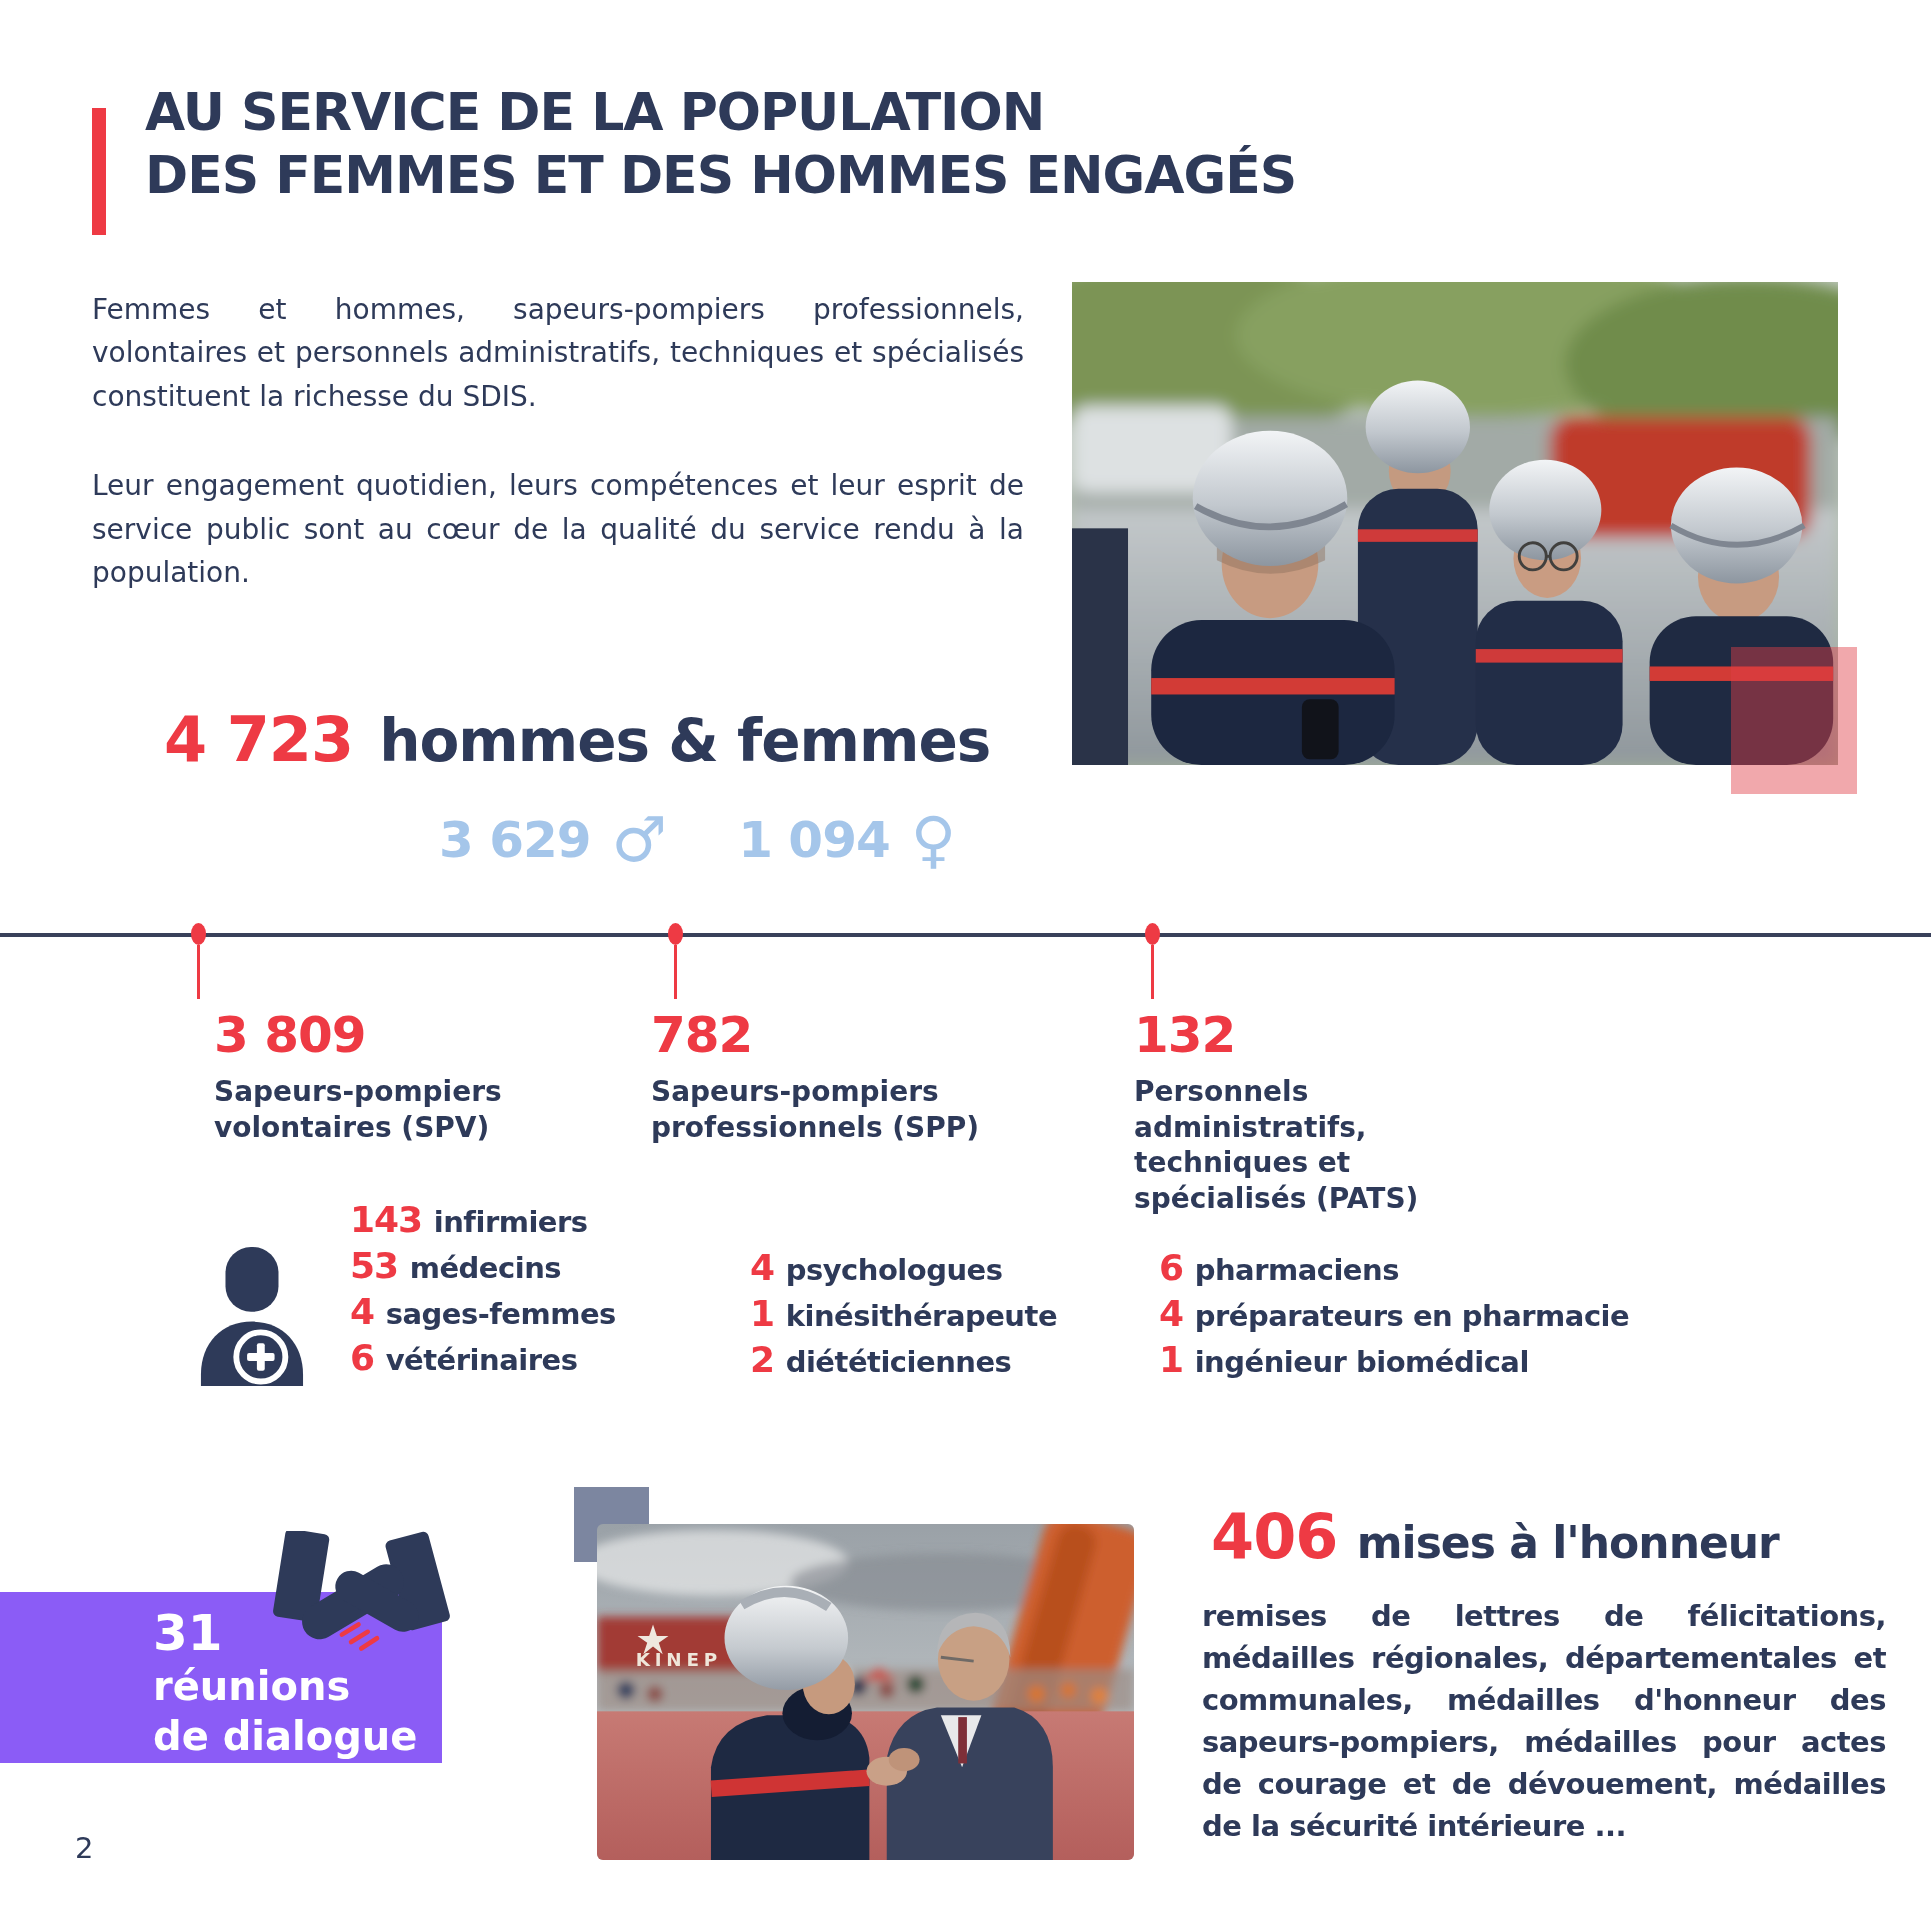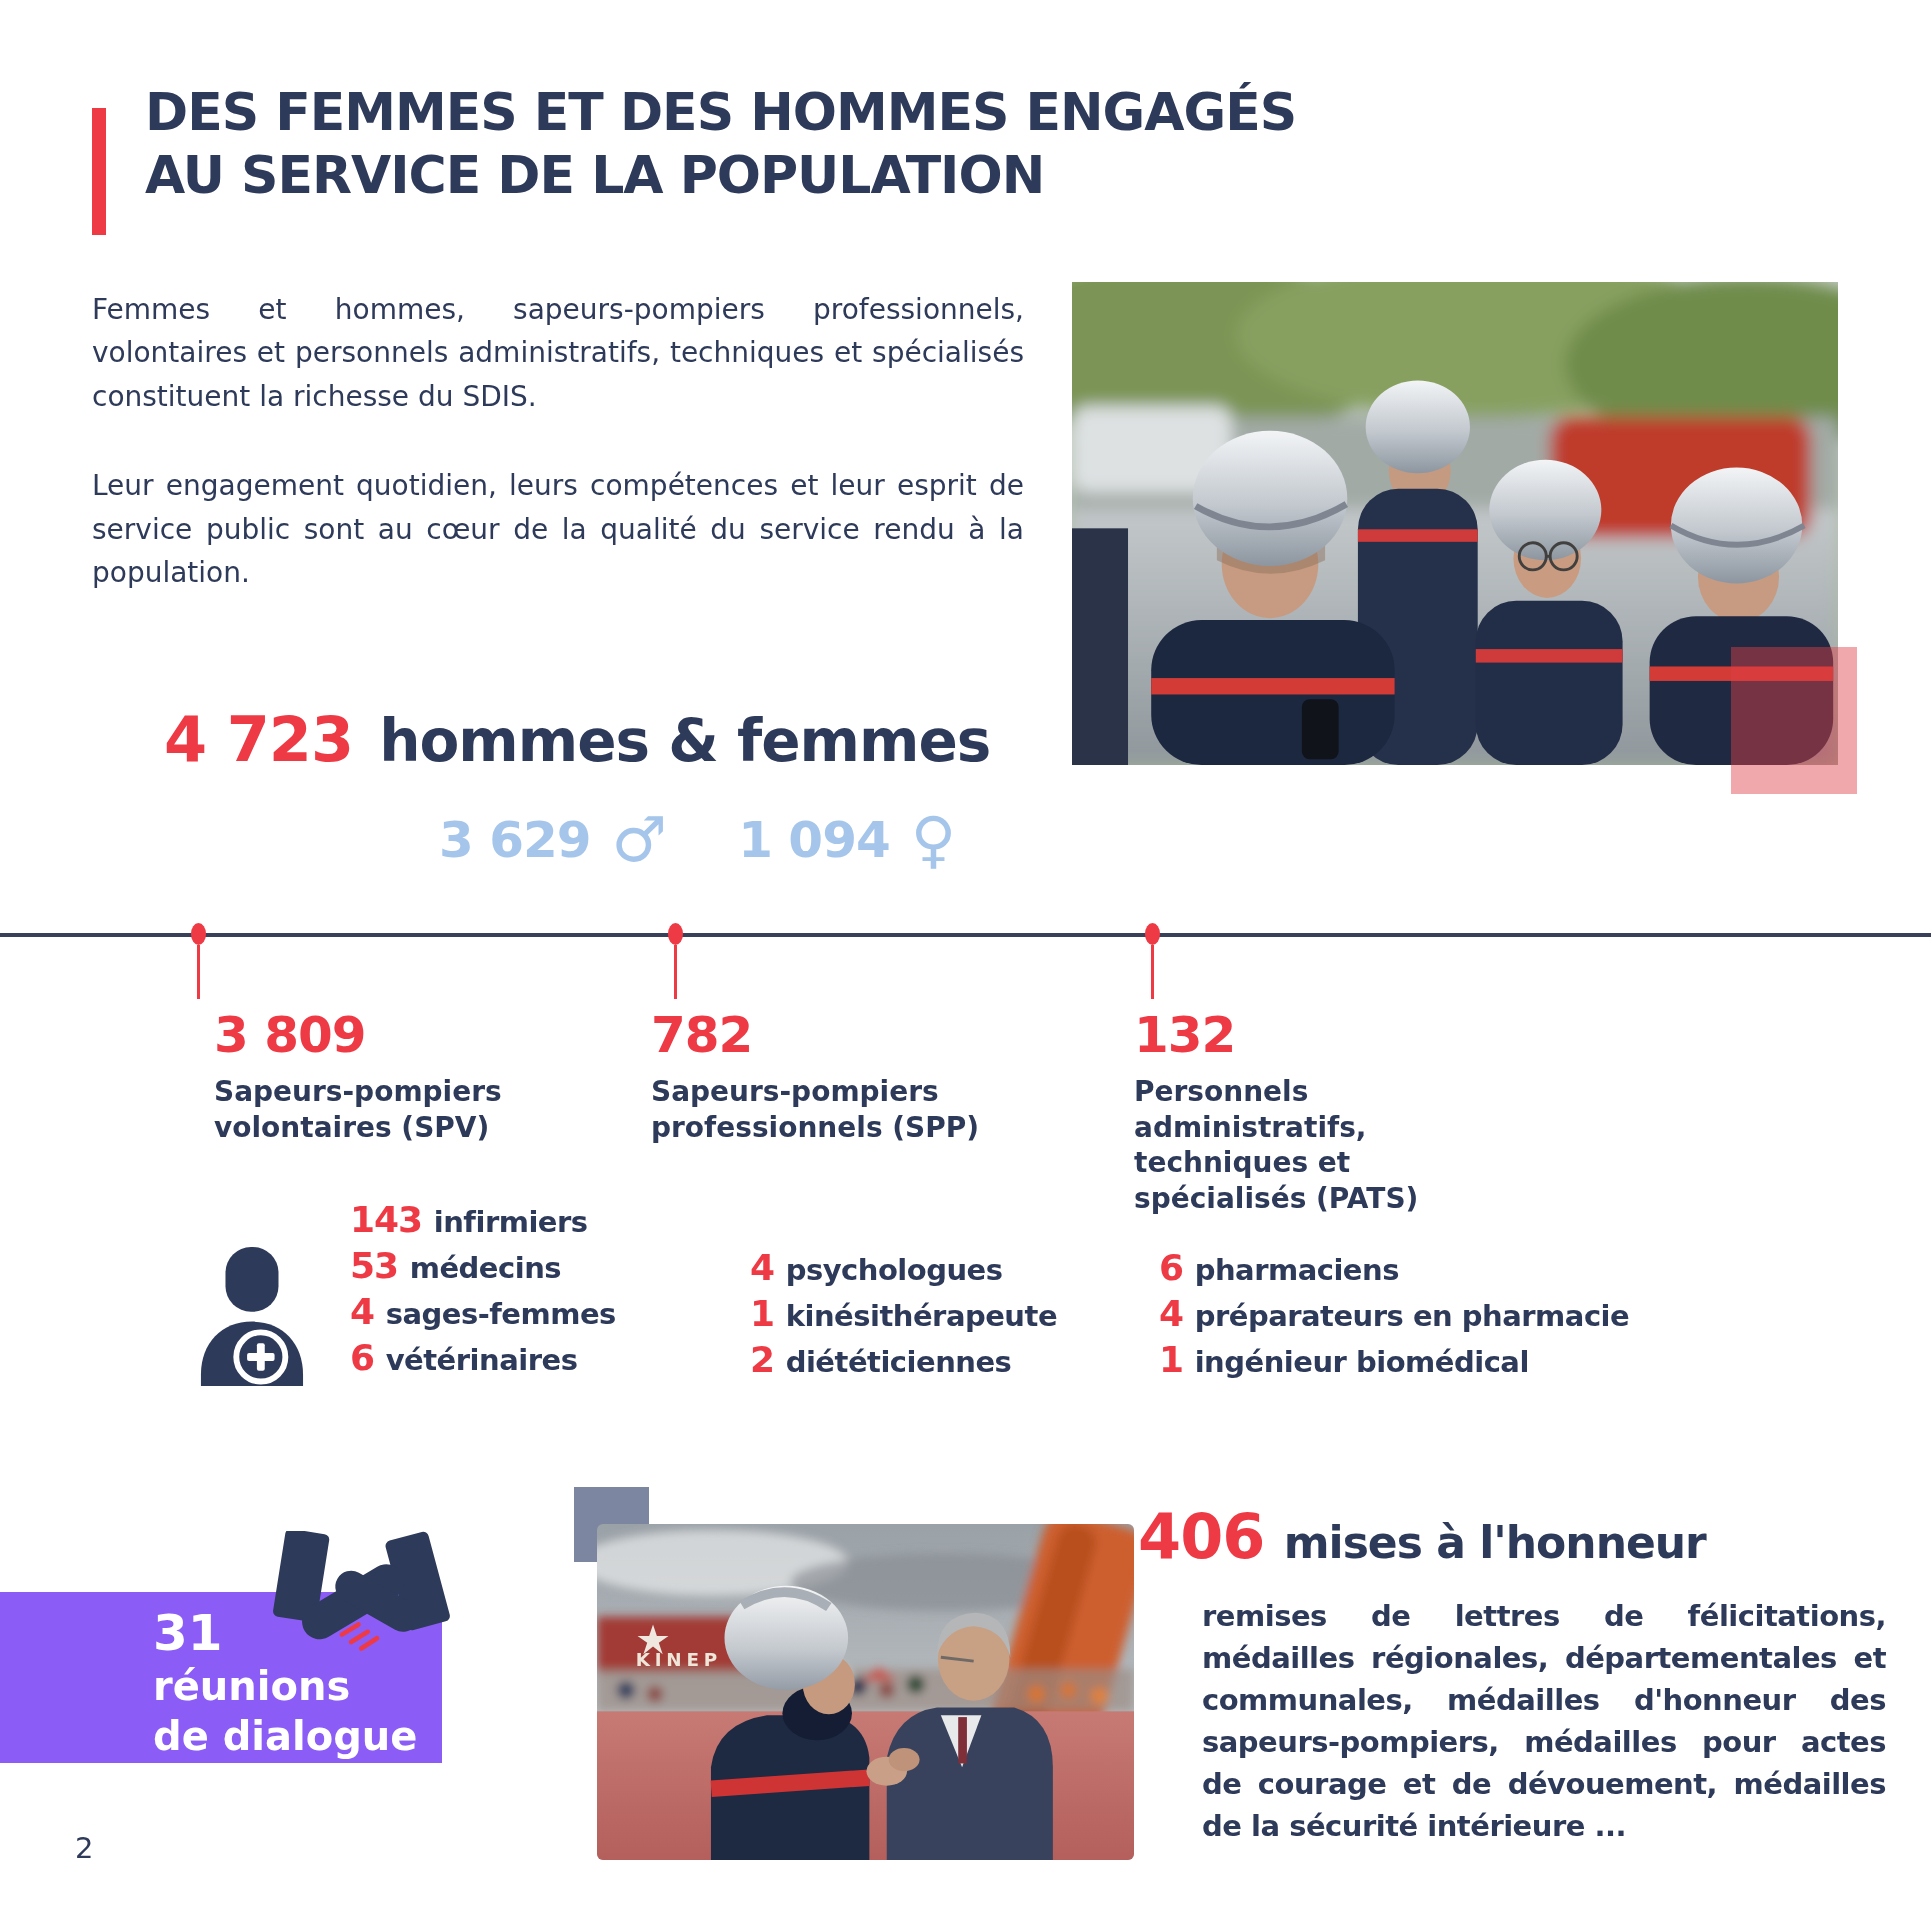--- a/index.html
+++ b/index.html
@@ -58,37 +58,37 @@
   .rb-count { font-size:50px; font-weight:bold; line-height:1.1; }
   .rb-line { font-size:40px; font-weight:bold; line-height:1.25; }
   .handshake { position:absolute; left:266px; top:1531px; width:185px; height:127px; }
 
   
   .gray-square { position:absolute; left:574px; top:1487px; width:75px; height:75px; background:#7c86a0; }
   .photo2 { position:absolute; left:597px; top:1524px; width:537px; height:336px; overflow:hidden;border-radius:6px; }
   .photo2 svg { display:block; width:100%; height:100%; }
 
   
-  .honors-head { position:absolute; left:1138px; top:1500px; display:flex; align-items:baseline; gap:19.3px; }
+  .honors-head { position:absolute; left:1211px; top:1500px; display:flex; align-items:baseline; gap:19.3px; }
   .honors-count { color:#ee3a44; font-size:62px; font-weight:bold; letter-spacing:-1px; }
   .honors-title { color:#2e3a59; font-size:44px; font-weight:bold; letter-spacing:-1px; }
   .honors-body { position:absolute; left:1159px; top:1595px; width:684px; color:#2e3a59;
                  font-size:29px; font-weight:bold; line-height:1.45; text-align:justify; letter-spacing:-0.5px;margin-left:43px; }
 
   .page-number { position:absolute; left:75px; top:1831px; color:#2e3a59; font-size:29px; }
 </style>
 </head>
 <body>
 
 <div class="page">
 
   <div class="red-bar"></div>
   <div class="title">
+    <div>AU SERVICE DE LA POPULATION</div>
     <div>DES FEMMES ET DES HOMMES ENGAGÉS</div>
-    <div>AU SERVICE DE LA POPULATION</div>
   </div>
 
   <div class="intro">
     <p>Femmes et hommes, sapeurs-pompiers professionnels, volontaires et personnels administratifs, techniques et spécialisés constituent la richesse du SDIS.</p>
     <p>Leur engagement quotidien, leurs compétences et leur esprit de service public sont au cœur de la qualité du service rendu à la population.</p>
   </div>
 
   <div class="photo1">
     <svg viewBox="0 0 793 500" preserveAspectRatio="none">
       <defs>

